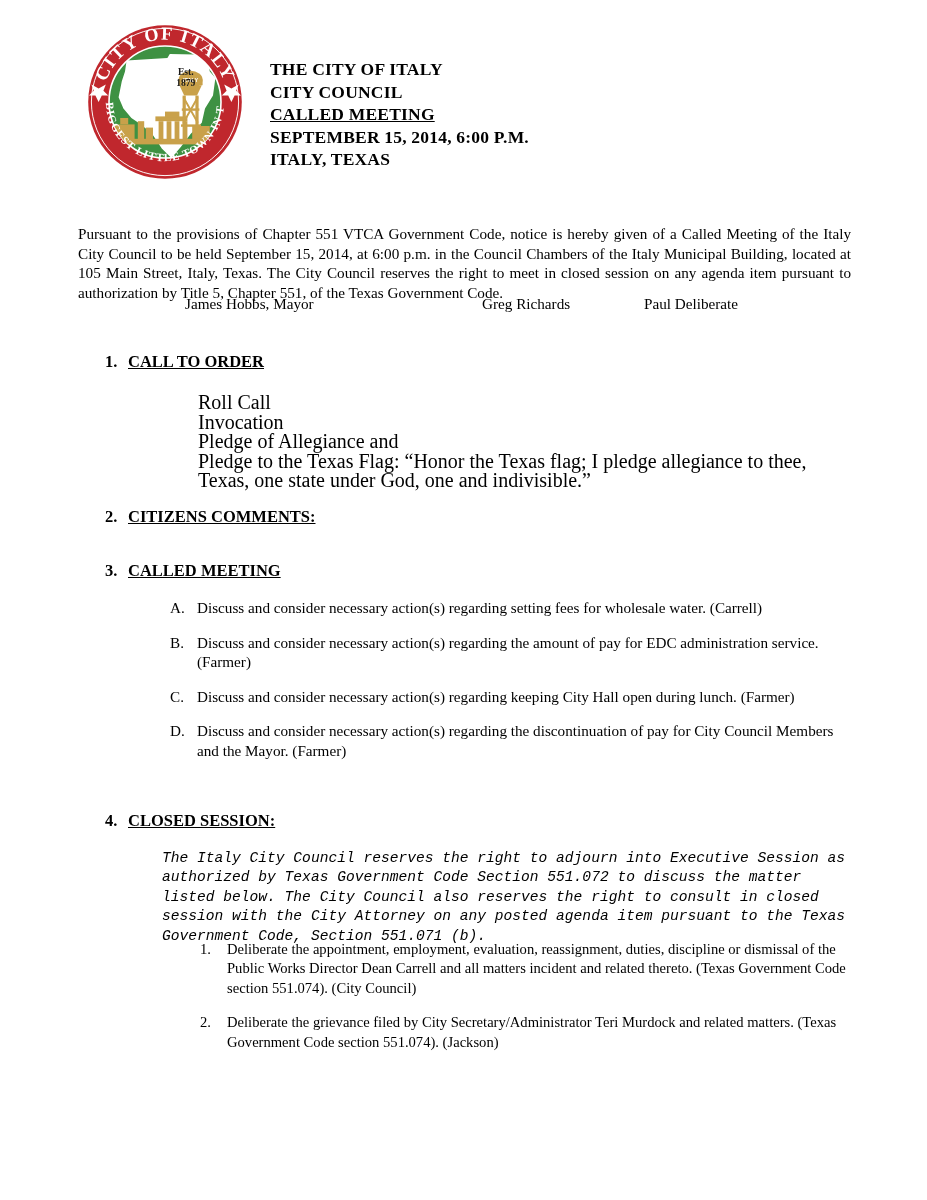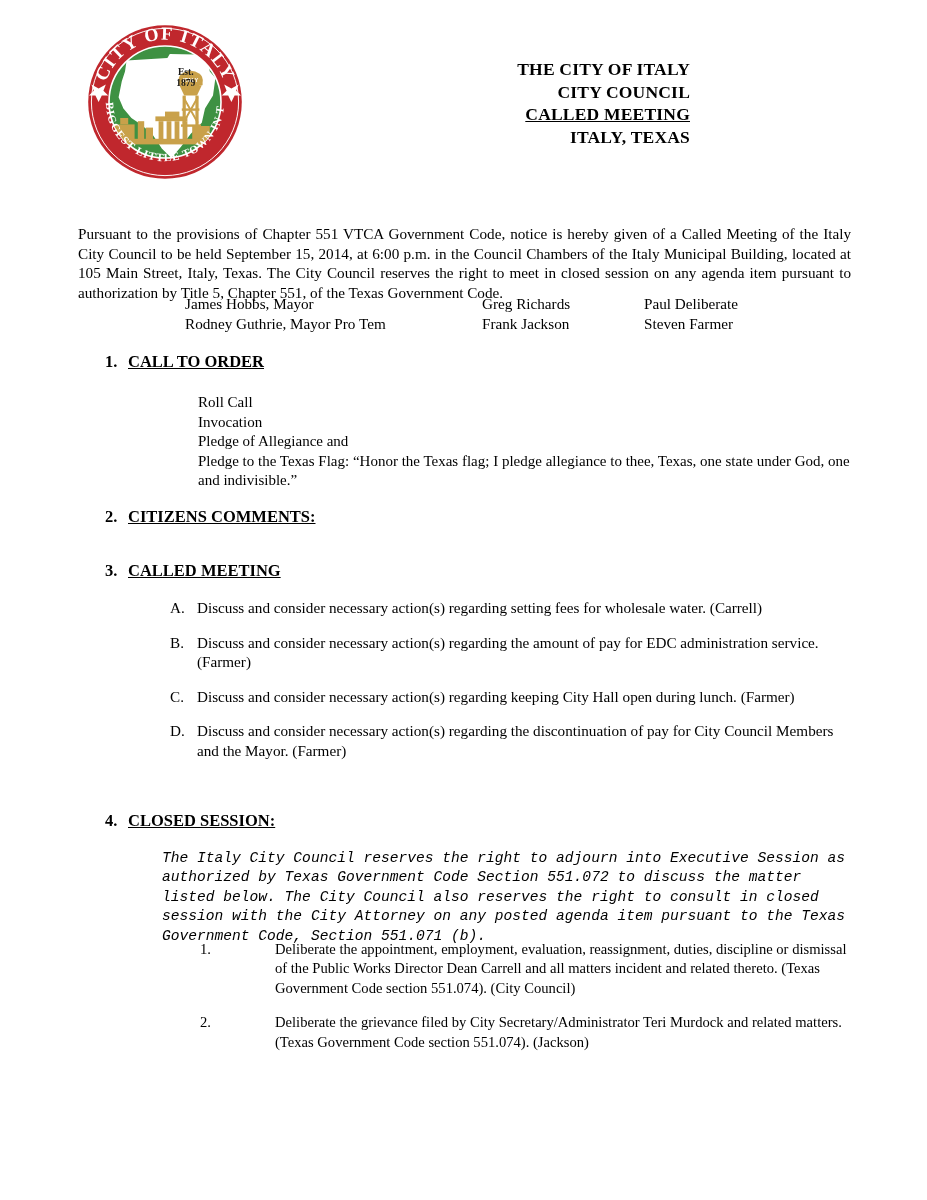--- a/index.html
+++ b/index.html
@@ -27,21 +27,21 @@
     height: 160px;
   }
   .seal-wrap svg { display: block; width: 160px; height: 160px; }
 
   
   .header-block {
     position: absolute;
     left: 270px;
     top: 58px;
     width: 420px;
-    text-align: right;
+    text-align: left;
     font-weight: bold;
     font-size: 17.5px;
     line-height: 22.5px;
     letter-spacing: 0.2px;
   }
   .header-block .hline { display: block; white-space: nowrap; }
   .header-block .hline.underline { text-decoration: underline; }
 
   
   .intro {
@@ -84,21 +84,21 @@
   }
   .section-num { width: 23px; flex: none; }
   .section-title { text-decoration: underline; }
 
   
   .call-lines {
     position: absolute;
     left: 198px;
     top: 393px;
     width: 655px;
-    font-size: 15px;
+    font-size: 20px;
     line-height: 19.6px;
   }
   .call-lines .cl { display: block; }
 
   
   .lettered {
     position: absolute;
     left: 170px;
     width: 680px;
     font-size: 15.2px;
@@ -124,21 +124,21 @@
   .closed-items {
     position: absolute;
     left: 200px;
     top: 940px;
     width: 655px;
     font-size: 14.6px;
     line-height: 19.4px;
   }
   .closed-items .item { display: flex; margin-bottom: 15px; }
   .closed-items .item .mark { width: 27px; flex: none; }
-  .closed-items .item .txt { flex: 1; margin-left: 48px; }
+  .closed-items .item .txt { flex: 1; }
 </style>
 </head>
 <body>
 
 <div class="page">
 
   <div class="seal-wrap">
     <svg viewBox="0 0 200 200" xmlns="http://www.w3.org/2000/svg">
       <defs>
         <path id="arcTop" d="M 22,100 A 78,78 0 0 1 178,100" fill="none"></path>
@@ -200,36 +200,32 @@
 
       <polygon fill="#ffffff" points="17,100 21,92 29,92 23,86 26,78 17,83 8,78 11,86 5,92 13,92"></polygon>
       <polygon fill="#ffffff" points="183,100 187,92 195,92 189,86 192,78 183,83 174,78 177,86 171,92 179,92"></polygon>
     </svg>
   </div>
 
   <div class="header-block">
     <span class="hline">THE CITY OF ITALY</span>
     <span class="hline">CITY COUNCIL</span>
     <span class="hline underline">CALLED MEETING</span>
+    <span class="hline">SEPTEMBER 15, 2014, 6:00 P.M.</span>
     <span class="hline">ITALY, TEXAS</span>
   </div>
 
   <div class="intro">Pursuant to the provisions of Chapter 551 VTCA Government Code, notice is hereby given of a Called Meeting of the Italy City Council to be held September 15, 2014, at 6:00 p.m. in the Council Chambers of the Italy Municipal Building, located at 105 Main Street, Italy, Texas.  The City Council reserves the right to meet in closed session on any agenda item pursuant to authorization by Title 5, Chapter 551, of the Texas Government Code.</div>
 
   <div class="council">
     <div class="council-row">
       <span class="council-col-1">James Hobbs, Mayor</span>
       <span class="council-col-2">Greg Richards</span>
       <span class="council-col-3">Paul Deliberate</span>
     </div>
-    <div class="council-row">
-      <span class="council-col-1">Rodney Guthrie, Mayor Pro Tem</span>
-      <span class="council-col-2">Frank Jackson</span>
-      <span class="council-col-3">Steven Farmer</span>
-    </div>
   </div>
 
   <div class="section" style="top:351px;">
     <div class="section-head">
       <span class="section-num">1.</span>
       <span class="section-title">CALL TO ORDER</span>
     </div>
   </div>
 
   <div class="call-lines">

